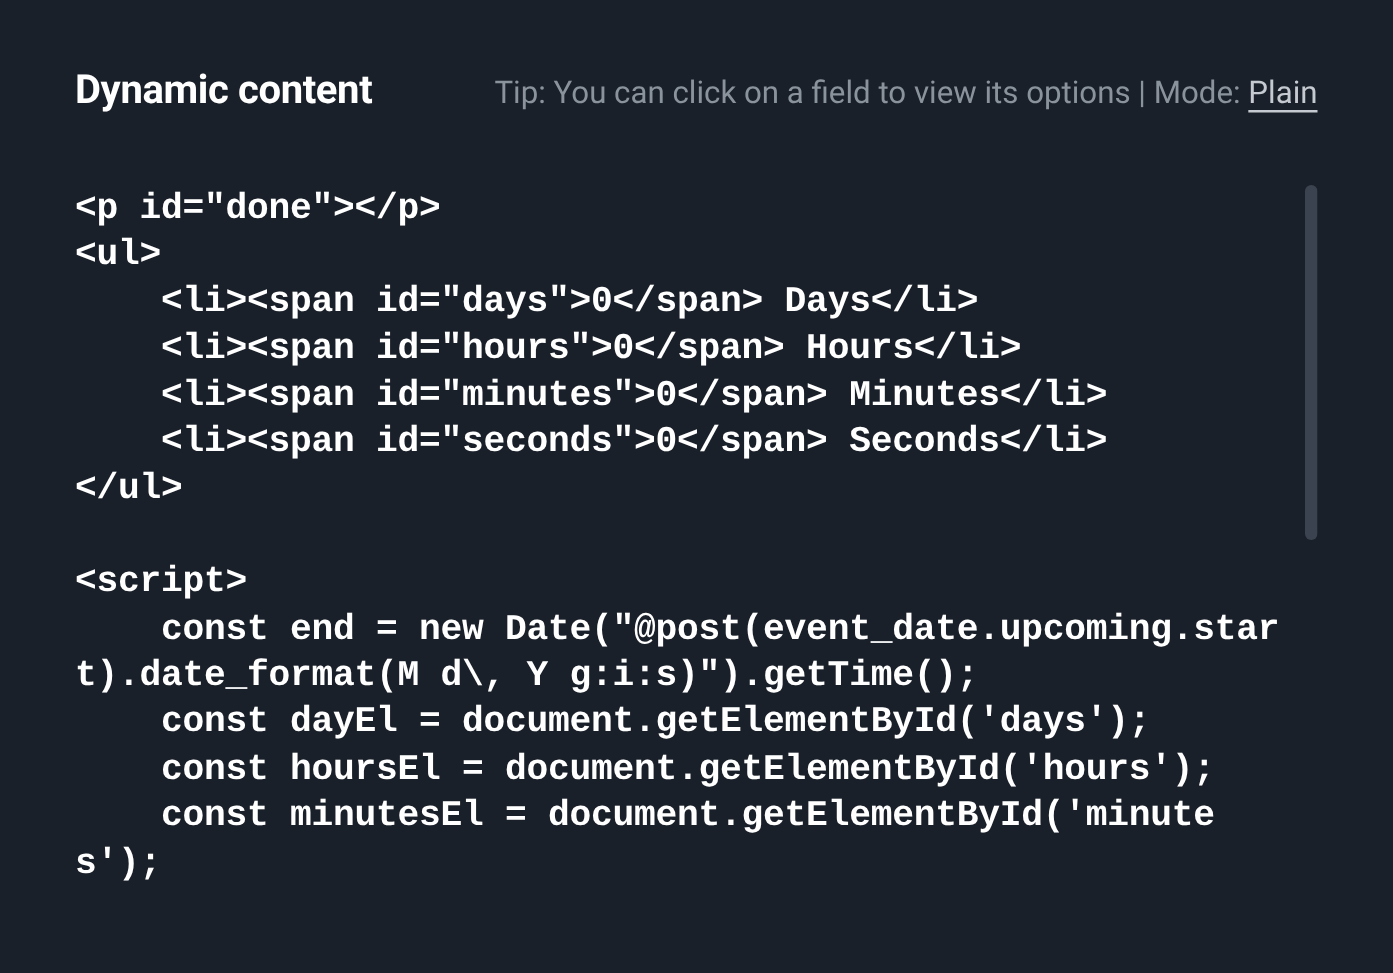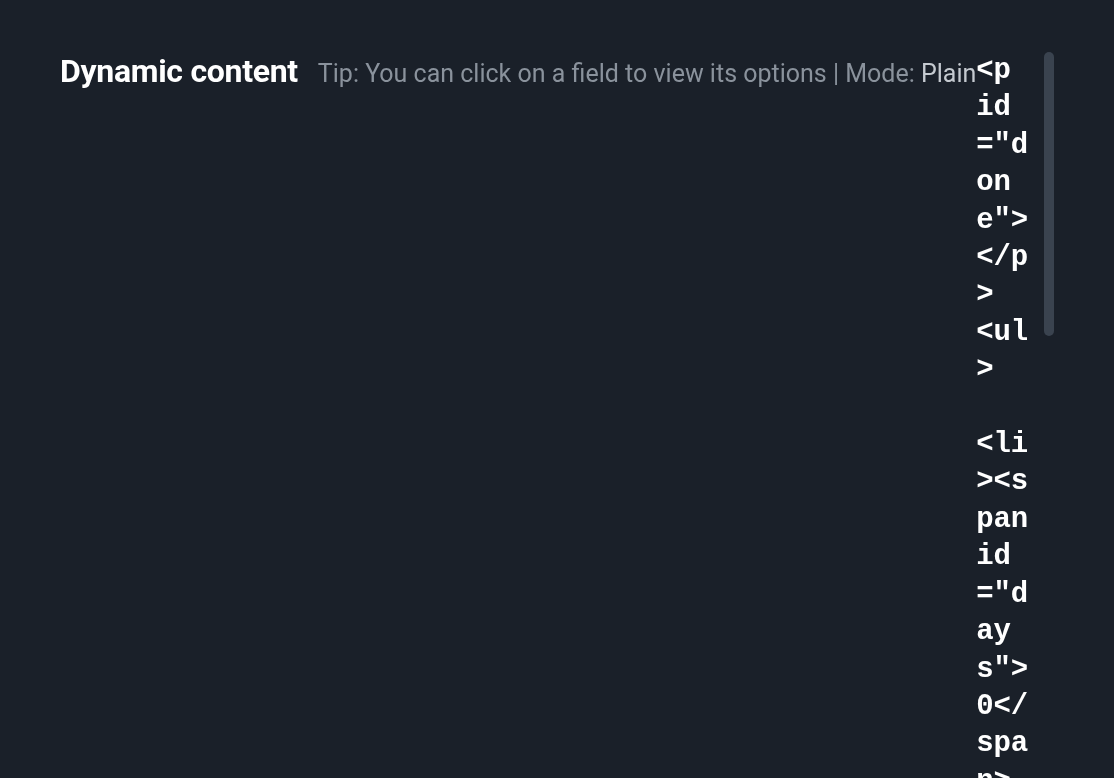--- a/index.html
+++ b/index.html
@@ -13,21 +13,21 @@
       font-family: -apple-system, BlinkMacSystemFont, "Segoe UI", Roboto, sans-serif;
       width: 1114px;
       height: 778px;
       overflow: hidden;
       position: relative;
     }
     .container {
       padding: 52px 60px 0 60px;
       height: 100%;
       display: flex;
-      flex-direction: row;
+      flex-direction: column;
     }
     .header {
       display: flex;
       align-items: baseline;
       justify-content: space-between;
       margin-bottom: 58px;
       gap: 20px;
     }
     .title {
       font-size: 32px;
@@ -35,20 +35,21 @@
       color: #ffffff;
       letter-spacing: -0.3px;
     }
     .hint {
       font-size: 25px;
       color: #8a929c;
       font-weight: 400;
     }
     .mode-link {
       color: #c5cad0;
+      text-decoration: underline;
       text-underline-offset: 6px;
       text-decoration-thickness: 2px;
       cursor: pointer;
     }
     .code-area-wrap {
       position: relative;
       flex: 1;
       overflow: hidden;
     }
     .code-area {

